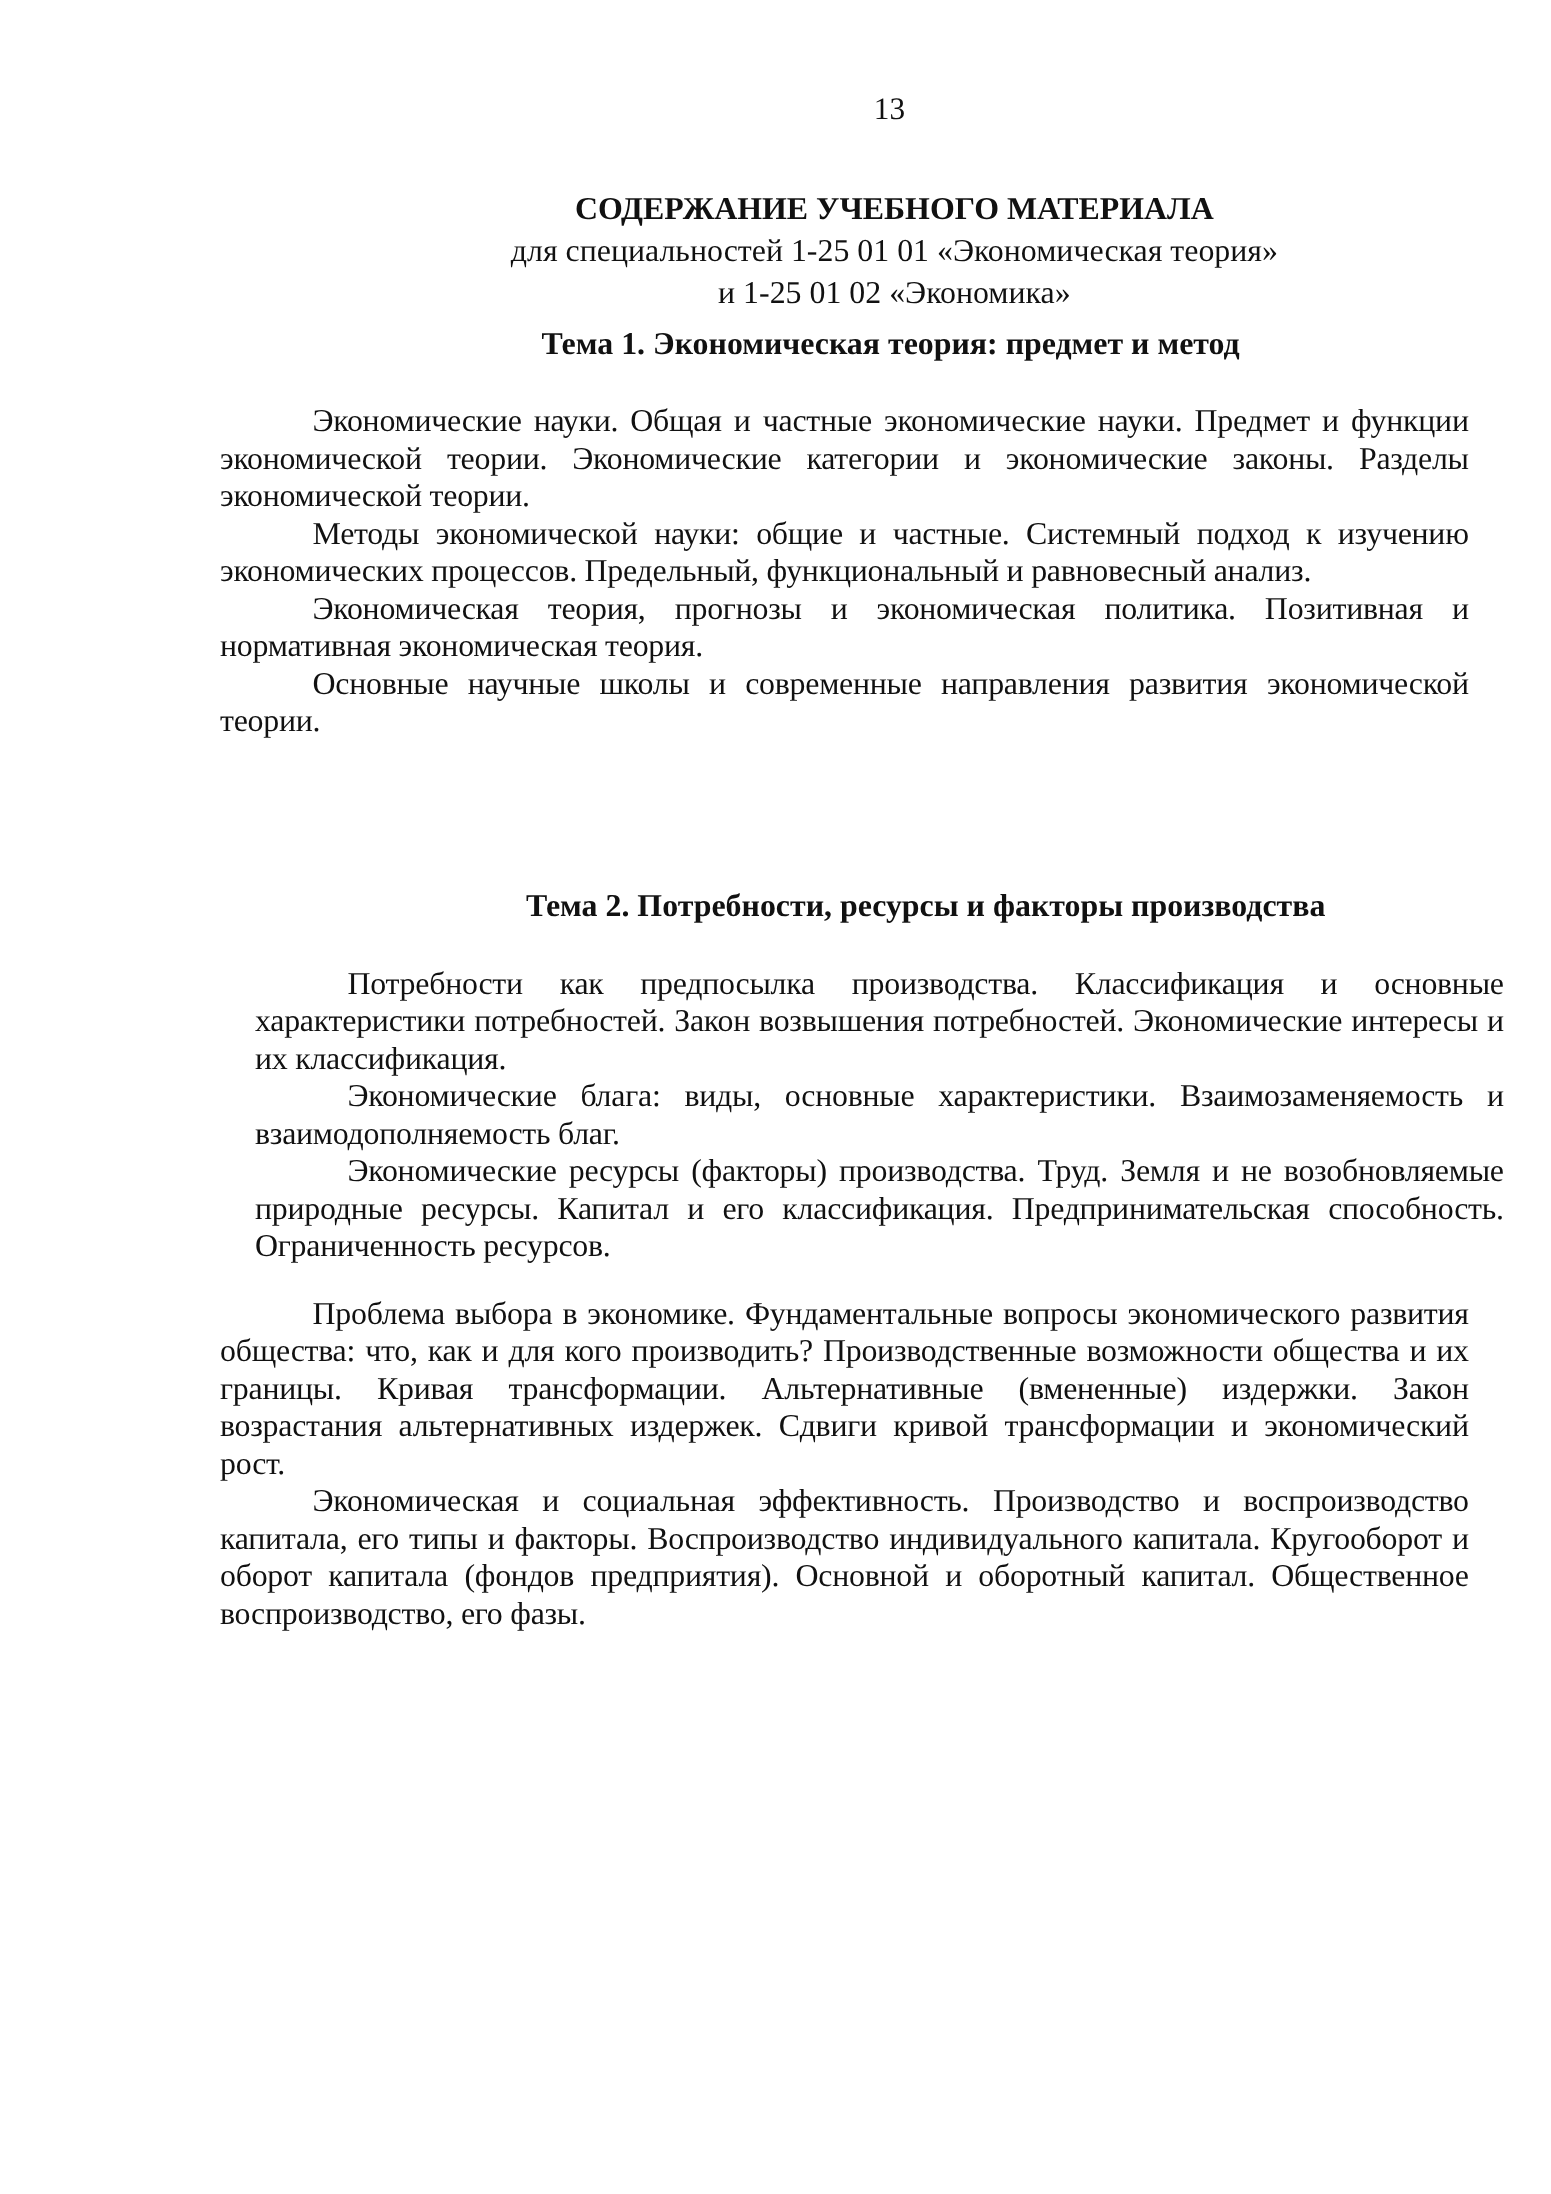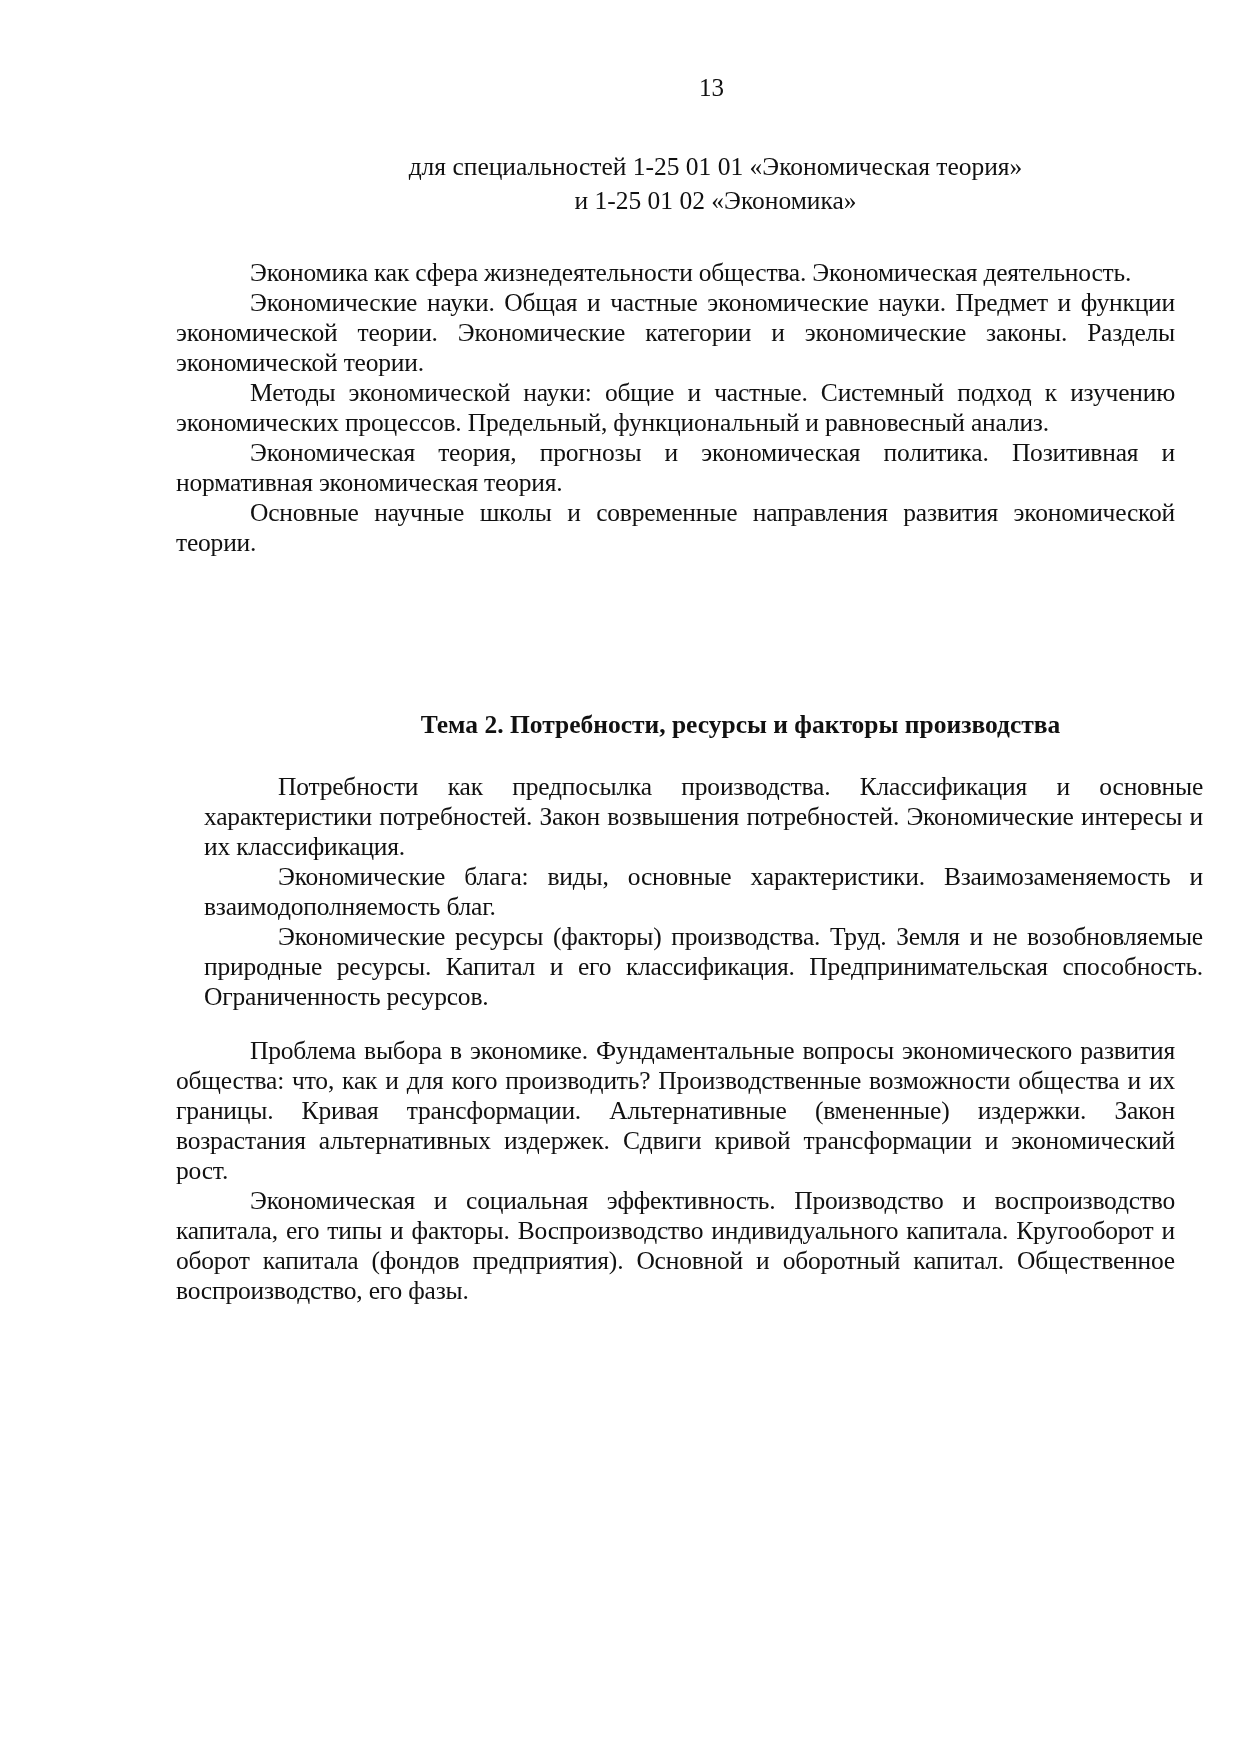--- a/index.html
+++ b/index.html
@@ -22,26 +22,27 @@
     #s3 { top: 1036px; }
     .section .topic-heading { margin-bottom: 30px; }
   </style>
 </head>
 <body>
 
 <div class="page">
   <div class="pagenum">13</div>
 
   <div class="title-block">
+    <div class="title-main">СОДЕРЖАНИЕ УЧЕБНОГО МАТЕРИАЛА</div>
     <div>для специальностей 1-25 01 01 «Экономическая теория»</div>
     <div>и 1-25 01 02 «Экономика»</div>
   </div>
 
   <div class="section" id="s1">
-    <p class="para">Экономика как сфера жизнедеятельности общества. Экономическая деятельность.</p>
+    <h2 class="topic-heading">Тема 1. Экономическая теория: предмет и метод</h2>
     <p class="para">Экономические науки. Общая и частные экономические науки. Предмет и функции экономической теории. Экономические категории и экономические законы. Разделы экономической теории.</p>
     <p class="para">Методы экономической науки: общие и частные. Системный подход к изучению экономических процессов. Предельный, функциональный и равновесный анализ.</p>
     <p class="para">Экономическая теория, прогнозы и экономическая политика. Позитивная и нормативная экономическая теория.</p>
     <p class="para">Основные научные школы и современные направления развития экономической теории.</p>
   </div>
 
   <div class="section" id="s2">
     <h2 class="topic-heading">Тема 2. Потребности, ресурсы и факторы производства</h2>
     <p class="para">Потребности как предпосылка производства. Классификация и основные характеристики потребностей. Закон возвышения потребностей. Экономические интересы и их классификация.</p>
     <p class="para">Экономические блага: виды, основные характеристики. Взаимозаменяемость и взаимодополняемость благ.</p>

